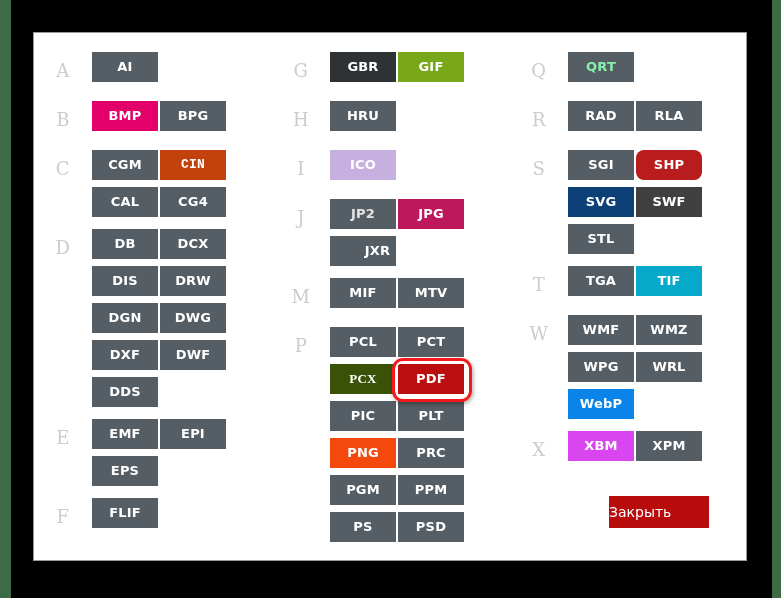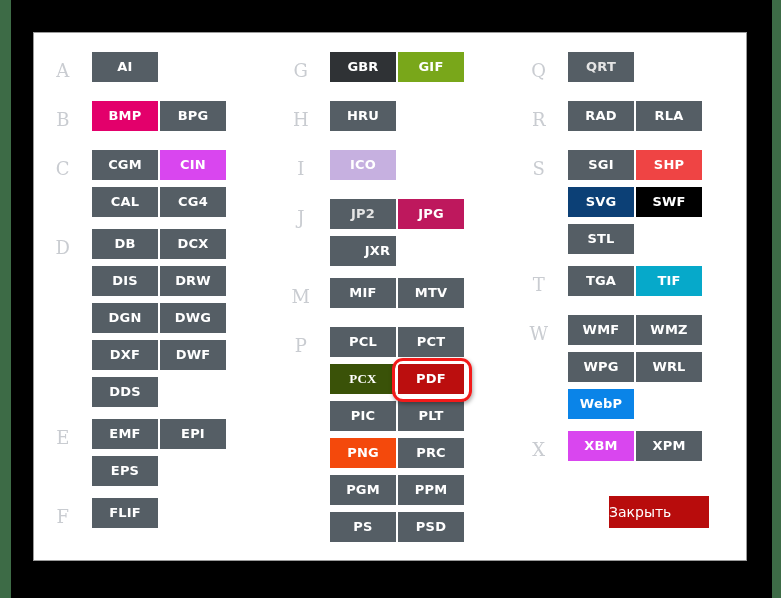--- a/index.html
+++ b/index.html
@@ -153,21 +153,21 @@
               <div class="fmt" style="background: rgb(227, 0, 107); color: rgb(255, 255, 255);">BMP</div>
               <div class="fmt" style="background: rgb(85, 94, 101); color: rgb(255, 255, 255);">BPG</div>
             </div>
           </div>
         </div>
         <div class="group">
           <div class="group-letter">C</div>
           <div class="group-rows">
             <div class="row">
               <div class="fmt" style="background: rgb(85, 94, 101); color: rgb(255, 255, 255);">CGM</div>
-              <div class="fmt" style="background: #d946ef; color: rgb(255, 255, 255);">CIN</div>
+              <div class="fmt" style="background: #c2410c; color: rgb(255, 255, 255); font-family: Liberation Mono, monospace;">CIN</div>
             </div>
             <div class="row">
               <div class="fmt" style="background: rgb(85, 94, 101); color: rgb(255, 255, 255);">CAL</div>
               <div class="fmt" style="background: rgb(85, 94, 101); color: rgb(255, 255, 255);">CG4</div>
             </div>
           </div>
         </div>
         <div class="group">
           <div class="group-letter">D</div>
           <div class="group-rows">
@@ -288,43 +288,43 @@
               <div class="fmt" style="background: rgb(85, 94, 101); color: rgb(255, 255, 255);">PSD</div>
             </div>
           </div>
         </div>
       </div>
       <div class="column">
         <div class="group">
           <div class="group-letter">Q</div>
           <div class="group-rows">
             <div class="row">
-              <div class="fmt" style="background: rgb(85, 94, 101); color: #e5e5e5;">QRT</div>
+              <div class="fmt" style="background: rgb(85, 94, 101); color: #86efac;">QRT</div>
             </div>
           </div>
         </div>
         <div class="group">
           <div class="group-letter">R</div>
           <div class="group-rows">
             <div class="row">
               <div class="fmt" style="background: rgb(85, 94, 101); color: rgb(255, 255, 255);">RAD</div>
               <div class="fmt" style="background: rgb(85, 94, 101); color: rgb(255, 255, 255);">RLA</div>
             </div>
           </div>
         </div>
         <div class="group">
           <div class="group-letter">S</div>
           <div class="group-rows">
             <div class="row">
               <div class="fmt" style="background: rgb(85, 94, 101); color: rgb(255, 255, 255);">SGI</div>
-              <div class="fmt" style="background: #ef4444; color: rgb(255, 255, 255);">SHP</div>
+              <div class="fmt" style="background: #b91c1c; color: rgb(255, 255, 255); border-radius: 8px;">SHP</div>
             </div>
             <div class="row">
               <div class="fmt" style="background: rgb(12, 64, 118); color: rgb(255, 255, 255);">SVG</div>
-              <div class="fmt" style="background: #000000; color: rgb(255, 255, 255);">SWF</div>
+              <div class="fmt" style="background: #404040; color: rgb(255, 255, 255);">SWF</div>
             </div>
             <div class="row">
               <div class="fmt" style="background: rgb(85, 94, 101); color: rgb(255, 255, 255);">STL</div>
             </div>
           </div>
         </div>
         <div class="group">
           <div class="group-letter">T</div>
           <div class="group-rows">
             <div class="row">

